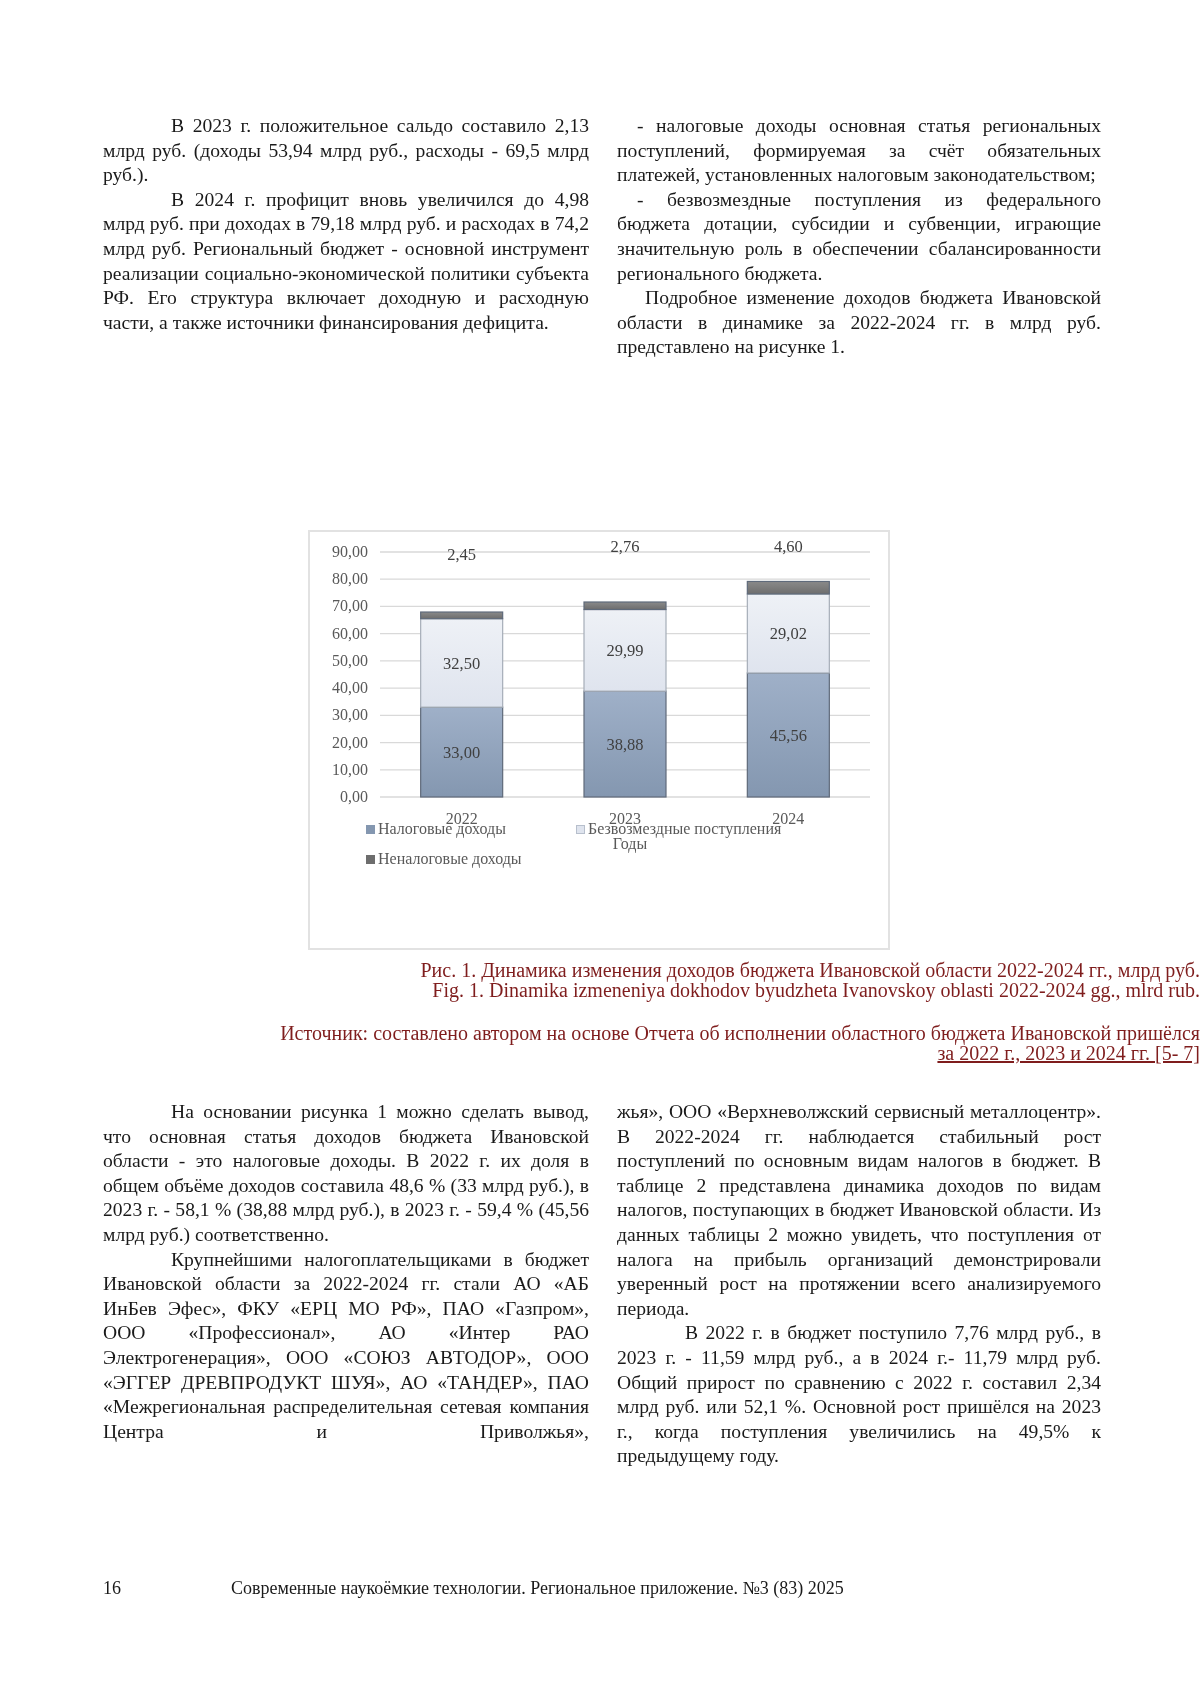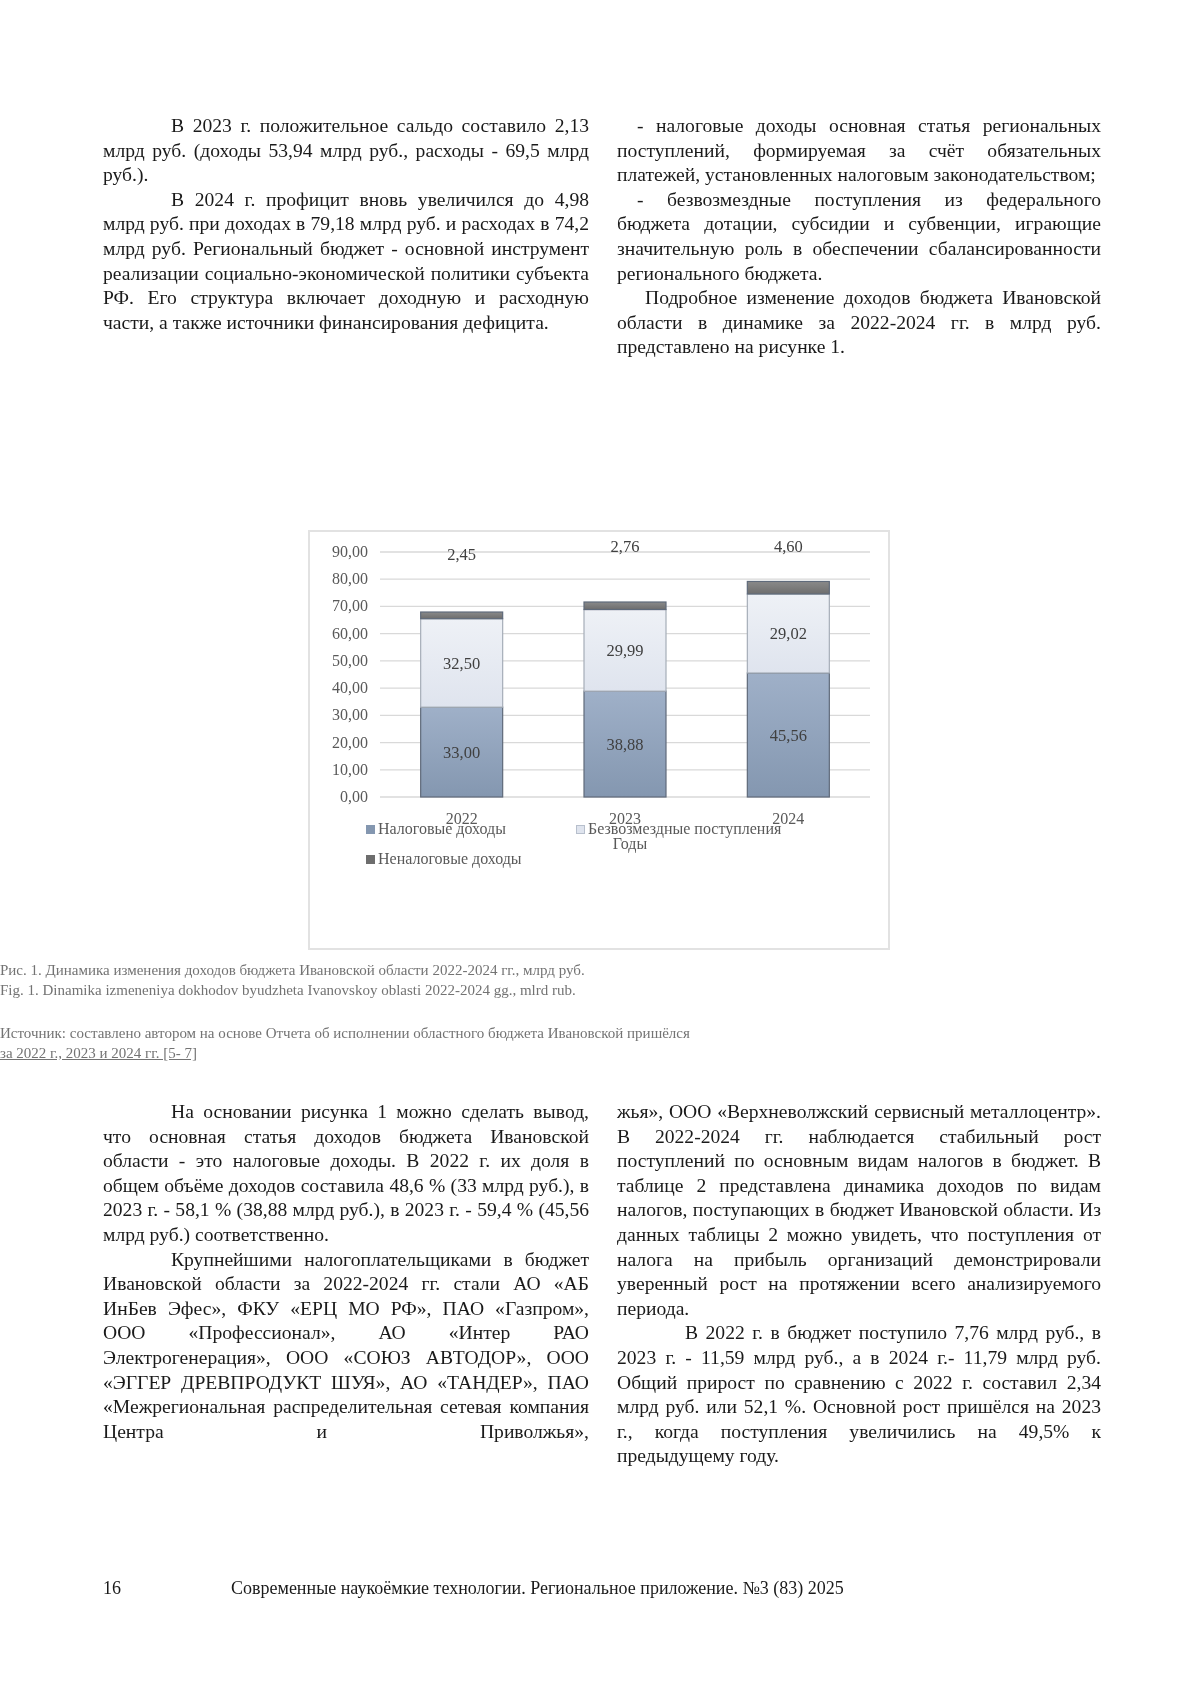--- a/index.html
+++ b/index.html
@@ -18,22 +18,22 @@
 
   
   #chart-frame { position: absolute; left: 308px; top: 530px; width: 582px; height: 420px;
                  border: 2px solid #e2e2e2; box-sizing: border-box; background: #fff; }
   #chart-svg { position: absolute; left: 0; top: 0; }
   .tick { font-size: 16px; fill: #595959; font-family: "Liberation Serif", serif; }
   .dlabel { font-size: 16.5px; fill: #404040; font-family: "Liberation Serif", serif; }
   .legend { position: absolute; font-size: 16px; color: #595959; display: flex; align-items: center; }
   .legend .sw { width: 9px; height: 9px; display: inline-block; margin-right: 3px; }
 
-  .caption { position: absolute; left: 0; width: 1200px; text-align: left;
-             font-size: 15px; line-height: 20px; color: #737373; }
+  .caption { position: absolute; left: 0; width: 1200px; text-align: right;
+             font-size: 20px; line-height: 20px; color: #7f1d1d; }
   #footer { position: absolute; top: 1578px; left: 103px; width: 1000px; font-size: 18px; }
   #footer .pg { position: absolute; left: 0; }
   #footer .jn { position: absolute; left: 128px; }
 </style>
 </head>
 <body>
 
 <div class="col" id="col-top-left">
   <p class="indent">В 2023 г. положительное сальдо составило 2,13 млрд руб. (доходы 53,94 млрд руб., расходы - 69,5 млрд руб.).</p>
   <p class="indent">В 2024 г. профицит вновь увеличился до 4,98 млрд руб. при доходах в 79,18 млрд руб. и расходах в 74,2 млрд руб. Региональный бюджет - основной инструмент реализации социально-экономической политики субъекта РФ. Его структура включает доходную и расходную части, а также источники финансирования дефицита.</p>

